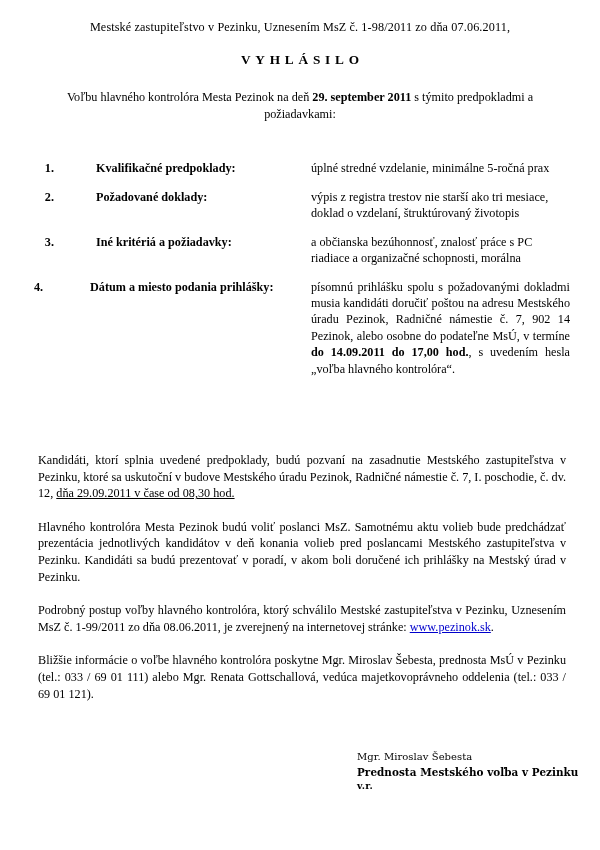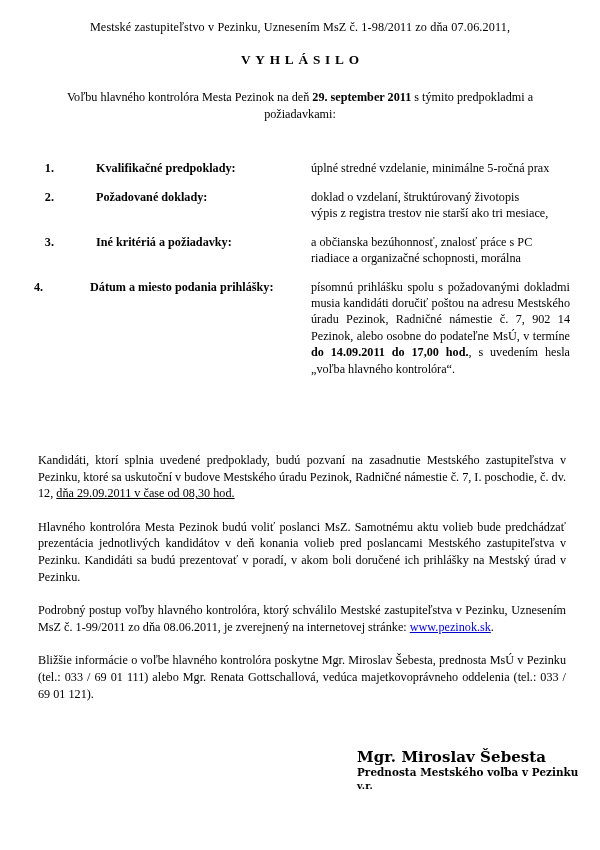--- a/index.html
+++ b/index.html
@@ -139,22 +139,22 @@
 
   
   .signature {
     position: absolute;
     left: 357px;
     top: 749px;
     font-family: "DejaVu Serif", "Liberation Serif", serif;
     color: #000000;
   }
   .sig-name {
-    font-size: 15px;
-    font-weight: bold;
+    font-size: 10px;
+    font-weight: normal;
     line-height: 16px;
     letter-spacing: 0.005em;
   }
   .sig-role {
     font-size: 10.4px;
     font-weight: bold;
     line-height: 14px;
     letter-spacing: 0.005em;
   }
   .sig-vr {
@@ -184,22 +184,22 @@
       <div class="req-label">Kvalifikačné predpoklady:</div>
       <div class="req-val">
         <span class="ln">úplné stredné vzdelanie, minimálne 5-ročná prax</span>
       </div>
     </div>
 
     <div class="req-row">
       <div class="req-num">2.</div>
       <div class="req-label">Požadované doklady:</div>
       <div class="req-val">
+        <span class="ln">výpis z registra trestov nie starší ako tri mesiace,</span>
         <span class="ln">doklad o vzdelaní, štruktúrovaný životopis</span>
-        <span class="ln">výpis z registra trestov nie starší ako tri mesiace,</span>
       </div>
     </div>
 
     <div class="req-row">
       <div class="req-num">3.</div>
       <div class="req-label">Iné kritériá a požiadavky:</div>
       <div class="req-val">
         <span class="ln">a občianska bezúhonnosť, znalosť práce s PC</span>
         <span class="ln">riadiace a organizačné schopnosti, morálna</span>
       </div>

